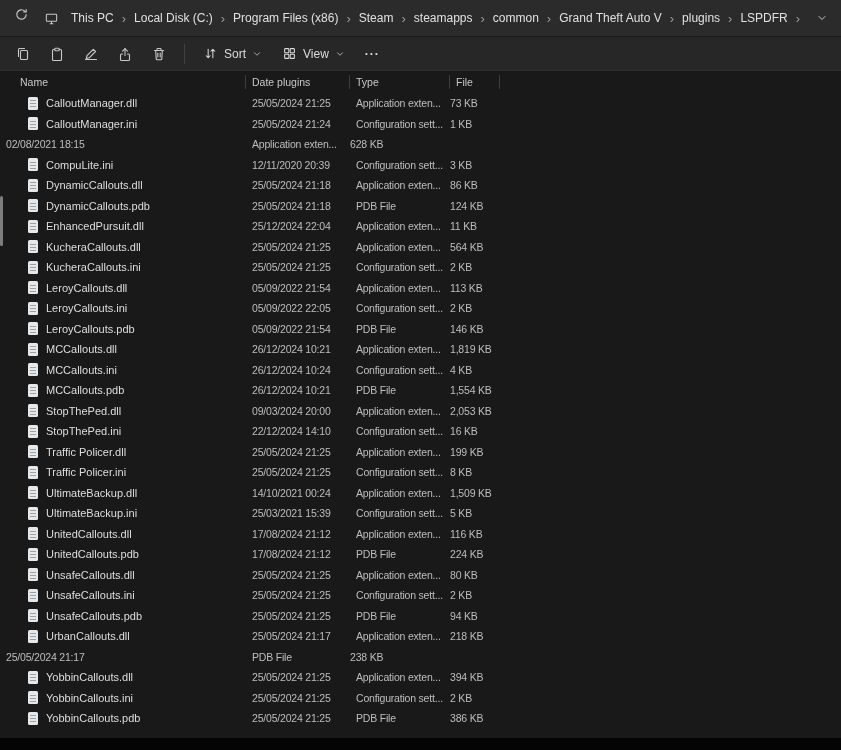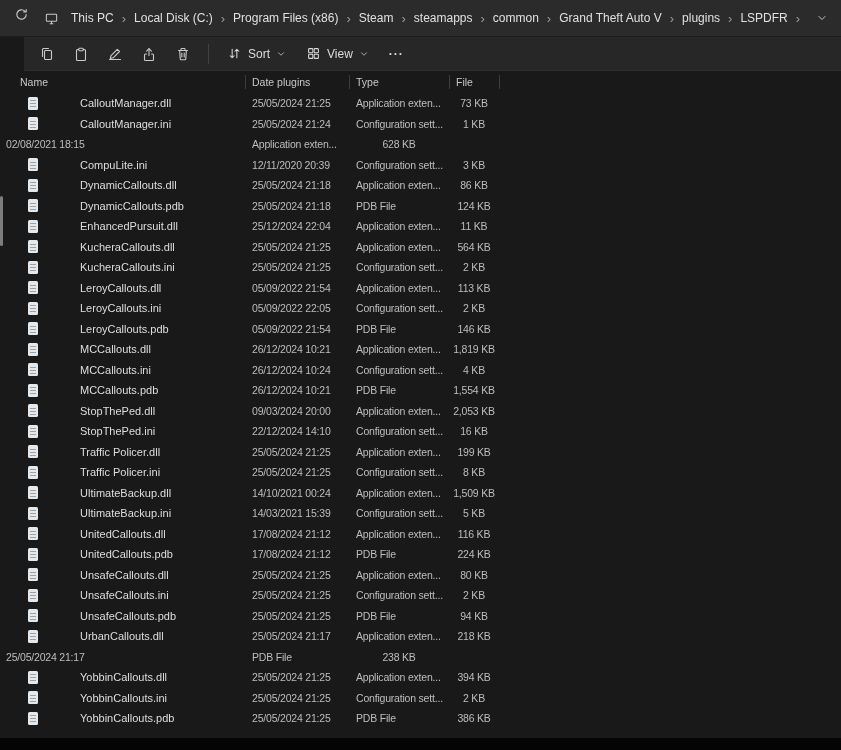--- a/index.html
+++ b/index.html
@@ -38,21 +38,20 @@
   .crumb-sep{color:#9a9a9a;padding:0 2px;font-size:13px;}
   .addr-drop{position:absolute;right:4px;top:4px;}
 
   
   .toolbar{
     height:34px;
     background:#272727;
     display:flex;align-items:center;
     padding:0 6px;
     border-bottom:1px solid #303030;
-    margin-left:24px;
   }
   .tb-icon{width:34px;height:28px;display:flex;align-items:center;justify-content:center;border-radius:4px;color:#c9c9c9;}
   .tb-divider{width:1px;height:20px;background:#424242;margin:0 8px;}
   .tb-btn{
     display:flex;align-items:center;gap:6px;
     height:28px;padding:0 10px;border-radius:4px;
     font-size:12px;color:#dcdcdc;
   }
   .tb-btn .chev{color:#a9a9a9;}
 
@@ -76,23 +75,23 @@
   
   .file-list{position:relative;}
   .row{
     display:grid;
     grid-template-columns:246px 104px 100px 50px;
     height:20.5px;
     align-items:center;
     font-size:10.5px;
   }
   .cell{white-space:nowrap;overflow:hidden;}
-  .cell.name{display:flex;align-items:center;padding-left:28px;color:#dedede;font-size:11px;gap:34px;}
+  .cell.name{display:flex;align-items:center;padding-left:28px;color:#dedede;font-size:11px;}
   .cell.date,.cell.type{color:#bdbdbd;padding-left:6px;letter-spacing:-0.2px;}
-  .cell.size{color:#bdbdbd;text-align:center;padding-right:2px;letter-spacing:-0.2px;}
+  .cell.size{color:#bdbdbd;text-align:left;padding-right:2px;letter-spacing:-0.2px;}
   .ficon{
     width:10px;height:13px;flex:0 0 auto;
     background:#e6e9eb;border-radius:1.5px;
     margin-right:8px;position:relative;
   }
   .ficon::after{
     content:'';position:absolute;left:2px;right:2px;top:3.5px;height:7px;
     background:repeating-linear-gradient(#9aa2a9 0 1px, transparent 1px 3px);
   }
 
@@ -390,21 +389,21 @@
         </span>
         <span class="cell date">14/10/2021 00:24</span>
         <span class="cell type">Application exten...</span>
         <span class="cell size">1,509 KB</span>
       </div>
       <div class="row">
         <span class="cell name">
           <span class="ficon"></span>
           <span>UltimateBackup.ini</span>
         </span>
-        <span class="cell date">14/03/2021 15:39</span>
+        <span class="cell date">25/03/2021 15:39</span>
         <span class="cell type">Configuration sett...</span>
         <span class="cell size">5 KB</span>
       </div>
       <div class="row">
         <span class="cell name">
           <span class="ficon"></span>
           <span>UnitedCallouts.dll</span>
         </span>
         <span class="cell date">17/08/2024 21:12</span>
         <span class="cell type">Application exten...</span>

